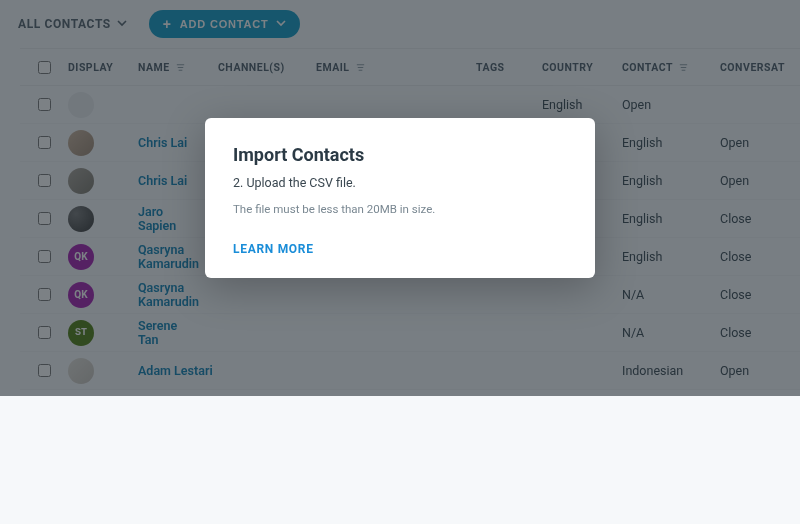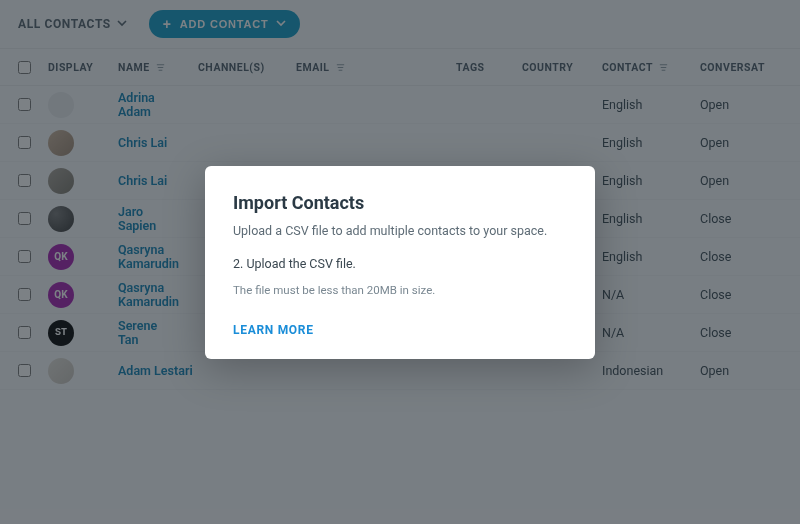--- a/index.html
+++ b/index.html
@@ -1,42 +1,42 @@
 <!DOCTYPE html>
 <html><head>
 <meta charset="utf-8">
 <style>
   * { box-sizing: border-box; margin: 0; padding: 0; }
   html, body { width: 800px; height: 524px; overflow: hidden; font-family: -apple-system, BlinkMacSystemFont, "Segoe UI", Roboto, Arial, sans-serif; background: #f6f8fa; }
-  .app { position: relative; width: 800px; height: 524px; }
+  .app { position: relative; width: 800px; height: 396px; }
 
   
   .topbar { height: 48px; display: flex; align-items: center; padding: 0 18px; gap: 22px; }
   .dd { font-size: 12px; letter-spacing: .6px; color: #52606b; font-weight: 700; display: flex; align-items: center; gap:6px; cursor:pointer; }
   .dd svg { width: 10px; height: 10px; }
   .btn-add { background: #0d99c5; color: #fff; border: none; border-radius: 16px; height: 28px; padding: 0 14px; font-size: 11px; letter-spacing: .8px; font-weight: 700; display: flex; align-items: center; gap: 8px; cursor:pointer; }
   .btn-add .plus { font-size: 14px; line-height: 1; }
   .btn-add svg { width: 10px; height: 10px; }
 
   
-  .table { width: 100%; }
+  .table { width: 100%; padding-left: 20px; }
   .thead, .trow { display: grid; grid-template-columns: 48px 70px 80px 98px 160px 66px 80px 98px 100px; align-items: center; }
   .thead { height: 38px; border-top: 1px solid #e6e9ec; border-bottom: 1px solid #e6e9ec; font-size: 10.5px; letter-spacing: .5px; color: #4a5a66; font-weight: 700; }
   .th { display: flex; align-items: center; gap: 5px; }
   .sort-ic svg { width: 11px; height: 11px; display:block; }
   .trow { height: 38px; border-bottom: 1px solid #eef1f3; font-size: 12.5px; }
   .cb { display:flex; justify-content:center; }
   .cb input { width:13px; height:13px; }
   .avatar { width: 26px; height: 26px; border-radius: 50%; display:flex; align-items:center; justify-content:center; color:#fff; font-size:10px; font-weight:700; }
   .avatar.grad1 { background: radial-gradient(circle at 30% 30%, #777, #333); }
   .avatar.placeholder { background:#e6e9ec; }
   .avatar.img1 { background: linear-gradient(135deg,#c9b29b,#9d8672); }
   .avatar.img2 { background: linear-gradient(135deg,#a7a198,#7a756b); }
   .avatar.red { background:#a21caf; }
-  .avatar.green { background:#000000;font-family:Liberation Mono, monospace; }
+  .avatar.green { background:#4d7c0f;font-family:Liberation Mono, monospace; }
   .avatar.pale { background: linear-gradient(135deg,#e2ded8,#c7c2ba); }
   .name { color:#0d7fb3; font-weight:600; line-height:1.1; }
   .lang, .conv { color:#36454f; }
 
   
   .overlay { position:absolute; inset:0; background:rgba(30,38,45,.58); display:flex; align-items:center; justify-content:center; }
   .modal { width: 390px; background:#fff; border-radius:6px; box-shadow:0 10px 40px rgba(0,0,0,.25); padding: 26px 28px 22px; }
   .m-title { font-size:18px; font-weight:700; color:#2b3a45; margin-bottom:10px; }
   .m-sub { font-size:12.5px; color:#5e6c76; margin-bottom:18px; }
   .m-step { font-size:12.5px; color:#3a4750; margin-bottom:12px; }
@@ -117,21 +117,20 @@
         </div>
     </div>
     <div id="tbody">
         <div class="trow">
           <div class="cb">
             <input type="checkbox" style="">
           </div>
           <div>
             <div class="avatar placeholder"></div>
           </div>
-          <div class="name">Adrina<br>Adam</div>
           <div></div>
           <div></div>
           <div></div>
           <div></div>
           <div class="lang">English</div>
           <div class="conv">Open</div>
         </div>
         <div class="trow">
           <div class="cb">
             <input type="checkbox" style="">
@@ -236,21 +235,20 @@
           <div></div>
           <div class="lang">Indonesian</div>
           <div class="conv">Open</div>
         </div>
       </div>
   </div>
 
   <div class="overlay">
     <div class="modal">
       <div class="m-title">Import Contacts</div>
-      <div class="m-sub">Upload a CSV file to add multiple contacts to your space.</div>
       <div class="m-step">2. Upload the CSV file.</div>
       <div class="m-note">The file must be less than 20MB in size.</div>
       <div class="m-actions">
         <div class="learn">LEARN MORE</div>
       </div>
     </div>
   </div>
 
 </div>
 

